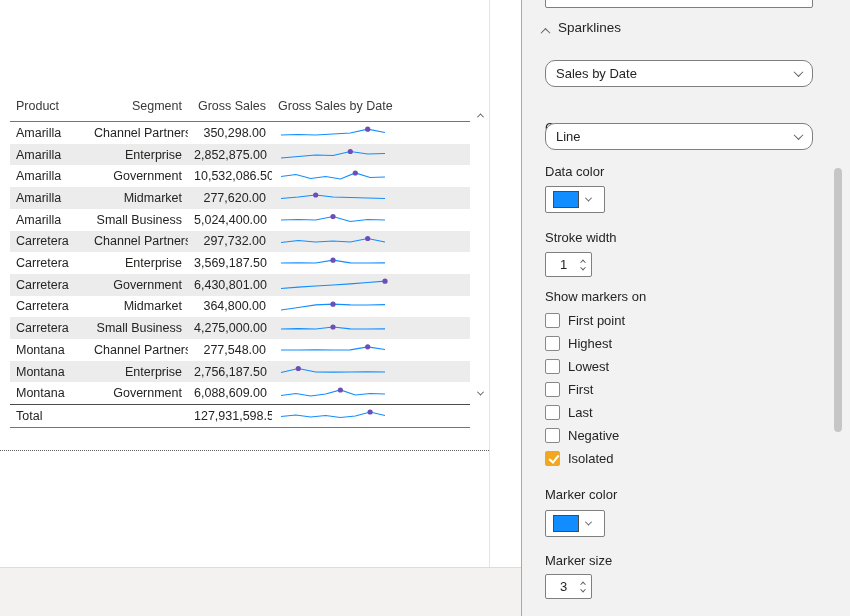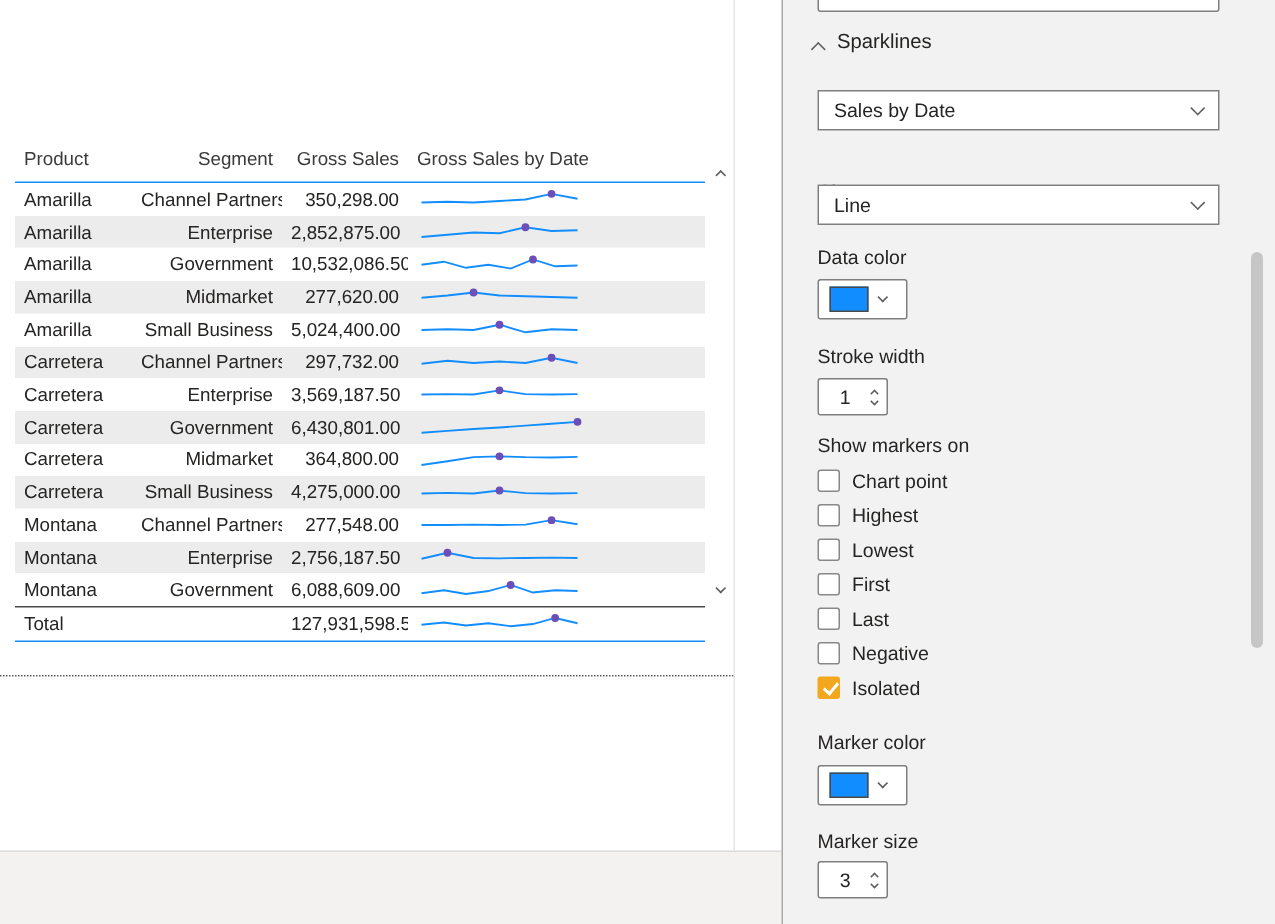--- a/index.html
+++ b/index.html
@@ -56,21 +56,21 @@
 
   
   .pane { position: absolute; left: 522px; top: 0; width: 328px; height: 616px; background: #f2f2f2; }
   .cutoff-input { position: absolute; left: 23px; top: -5px; width: 268px; height: 13px;
                   background: #fff; border: 1px solid #7f7f7f; border-radius: 2px; }
   .section-header { position: absolute; left: 20px; top: 20px; display: flex; align-items: flex-end; gap: 9px;
                     font-size: 13.5px; color: #252423; cursor: pointer; }
   .plabel { position: absolute; left: 23px; font-size: 13px; color: #252423; }
 
   .dropdown { position: absolute; left: 23px; width: 268px; height: 27px; background: #fff;
-              border: 1px solid #7f7f7f; border-radius: 0; display: flex; align-items: center;
+              border: 1px solid #7f7f7f; border-radius: 10px; display: flex; align-items: center;
               justify-content: space-between; padding: 0 10px; font-size: 13px; cursor: pointer; }
 
   .colorctl { position: absolute; left: 23px; width: 60px; height: 27px; background: #fff;
               border: 1px solid #7f7f7f; border-radius: 2px; display: flex; align-items: center;
               gap: 7px; padding: 0 7px; cursor: pointer; }
   .swatch { width: 26px; height: 17px; border: 1px solid #4a4a4a; }
 
   .stepper { position: absolute; left: 23px; width: 47px; height: 25px; background: #fff;
              border: 1px solid #7f7f7f; border-radius: 2px; display: flex; align-items: center; }
   .stepper .val { flex: 1; text-align: center; font-size: 13px; }
@@ -287,21 +287,21 @@
     <span class="spins">
       <span class="chev up tiny"></span>
       <span class="chev down tiny"></span>
     </span>
   </div>
 
   <div class="plabel" style="top:289px">Show markers on</div>
   <div class="cb-list">
       <div class="cbrow">
         <span class="cb"></span>
-        <span class="cblabel">Chart point</span>
+        <span class="cblabel">First point</span>
       </div>
       <div class="cbrow">
         <span class="cb"></span>
         <span class="cblabel">Highest</span>
       </div>
       <div class="cbrow">
         <span class="cb"></span>
         <span class="cblabel">Lowest</span>
       </div>
       <div class="cbrow">

